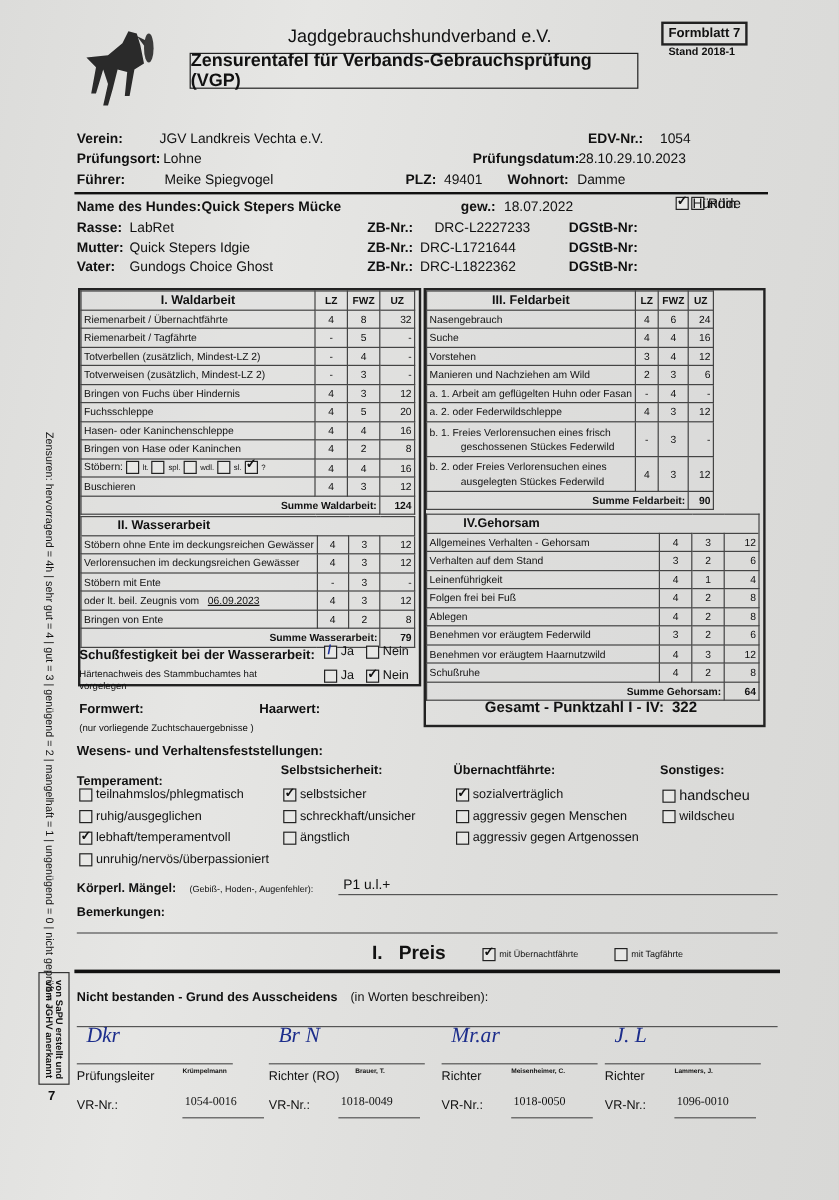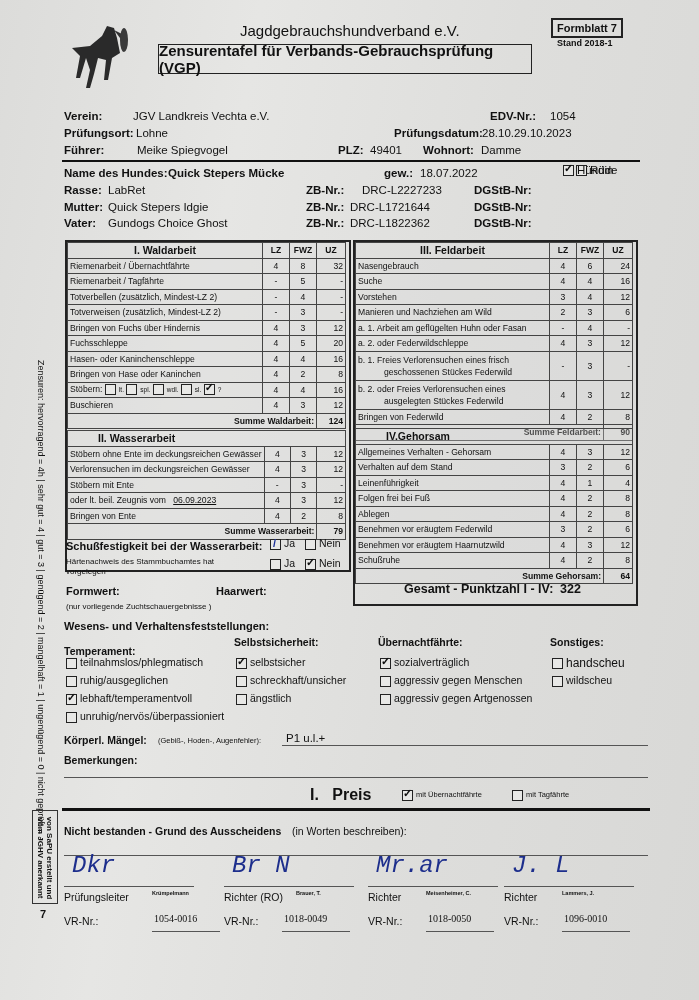--- a/index.html
+++ b/index.html
@@ -23,21 +23,21 @@
   table.sc td.r{text-align:right;width:24px;}
   table.sc .tot{font-weight:bold;text-align:right;}
   .outer{position:absolute;border:2px solid #222;}
   .cb{display:inline-block;width:9px;height:9px;border:1px solid #222;vertical-align:middle;position:relative;margin-right:3px;background:#e8e8e6;}
   .cb.on::after{content:"✓";position:absolute;left:0;top:-4px;font-size:11px;font-weight:bold;color:#111;}
   .cb.blue.on::after{content:"/";color:#1a2f9a;left:2px;top:-3px;}
   .side{left:6px;top:360px;width:560px;transform-origin:0 0;transform:rotate(90deg) translate(0,-40px);font-size:9px;white-space:nowrap;}
   .sidebox{left:32px;top:810px;width:24px;height:92px;border:1px solid #333;}
   .sidebox span{position:absolute;left:-34px;top:38px;width:92px;transform:rotate(90deg);font-size:8px;font-weight:bold;text-align:center;line-height:9px;}
   .line{position:absolute;height:1px;background:#555;}
-  .sig{position:absolute;color:#1d2e8c;font-family:Liberation Mono, monospace;font-style:italic;font-size:24px;}
+  .sig{position:absolute;color:#1d2e8c;font-family:Liberation Serif, serif;font-style:italic;font-size:18px;}
   .vr{font-family:"Liberation Serif",serif;font-size:10px;}
 </style>
 </head>
 <body>
 
 <div class="paper"></div>
 
 <svg class="abs logo" viewBox="0 0 75 78">
   <path d="M10 30 L28 28 L40 18 L45 8 L52 10 L55 20 L58 35 L50 40 L46 62 L42 62 L44 42 L36 40 L32 56 L28 70 L24 70 L28 52 L24 40 L18 60 L14 60 L18 38 Z" fill="#2a2a2a"></path>
   <path d="M52 12 L60 16 L62 26 L58 20 Z" fill="#333"></path>
@@ -206,21 +206,21 @@
         <td class="c">2</td>
         <td class="r">8</td>
       </tr>
       <tr>
         <td colspan="3" class="tot">Summe Wasserarbeit:</td>
         <td class="r tot">79</td>
       </tr>
     </tbody>
   </table>
 
-<table class="sc" id="t-feld" style="left:355px;top:242px;width:278px;">
+<table class="sc" id="t-feld" style="left:355px;top:242px;width:240px;">
     <tbody>
       <tr>
         <th>III. Feldarbeit</th>
         <th class="n">LZ</th>
         <th class="n">FWZ</th>
         <th class="n">UZ</th>
       </tr>
       <tr>
         <td><span>Nasengebrauch</span></td>
         <td class="c">4</td>
@@ -261,26 +261,20 @@
         <td style="height: 28px;"><span>b. 1. Freies Verlorensuchen eines frisch</span><br><span style="padding-left:26px">geschossenen Stückes Federwild</span></td>
         <td class="c" style="height: 28px;">-</td>
         <td class="c" style="height: 28px;">3</td>
         <td class="r" style="height: 28px;">-</td>
       </tr>
       <tr style="height:28px">
         <td style="height: 28px;"><span>b. 2. oder Freies Verlorensuchen eines</span><br><span style="padding-left:26px">ausgelegten Stückes Federwild</span></td>
         <td class="c" style="height: 28px;">4</td>
         <td class="c" style="height: 28px;">3</td>
         <td class="r" style="height: 28px;">12</td>
-      </tr>
-      <tr>
-        <td><span>Bringen von Federwild</span></td>
-        <td class="c">4</td>
-        <td class="c">2</td>
-        <td class="r">8</td>
       </tr>
       <tr>
         <td colspan="3" class="tot">Summe Feldarbeit:</td>
         <td class="r tot">90</td>
       </tr>
     </tbody>
   </table>
 
 <table class="sc" id="t-geh" style="left:355px;top:428px;width:278px;">
     <tbody>

